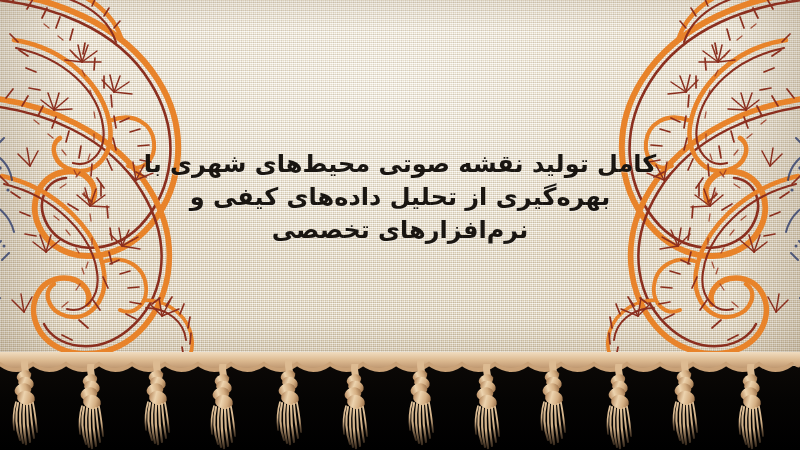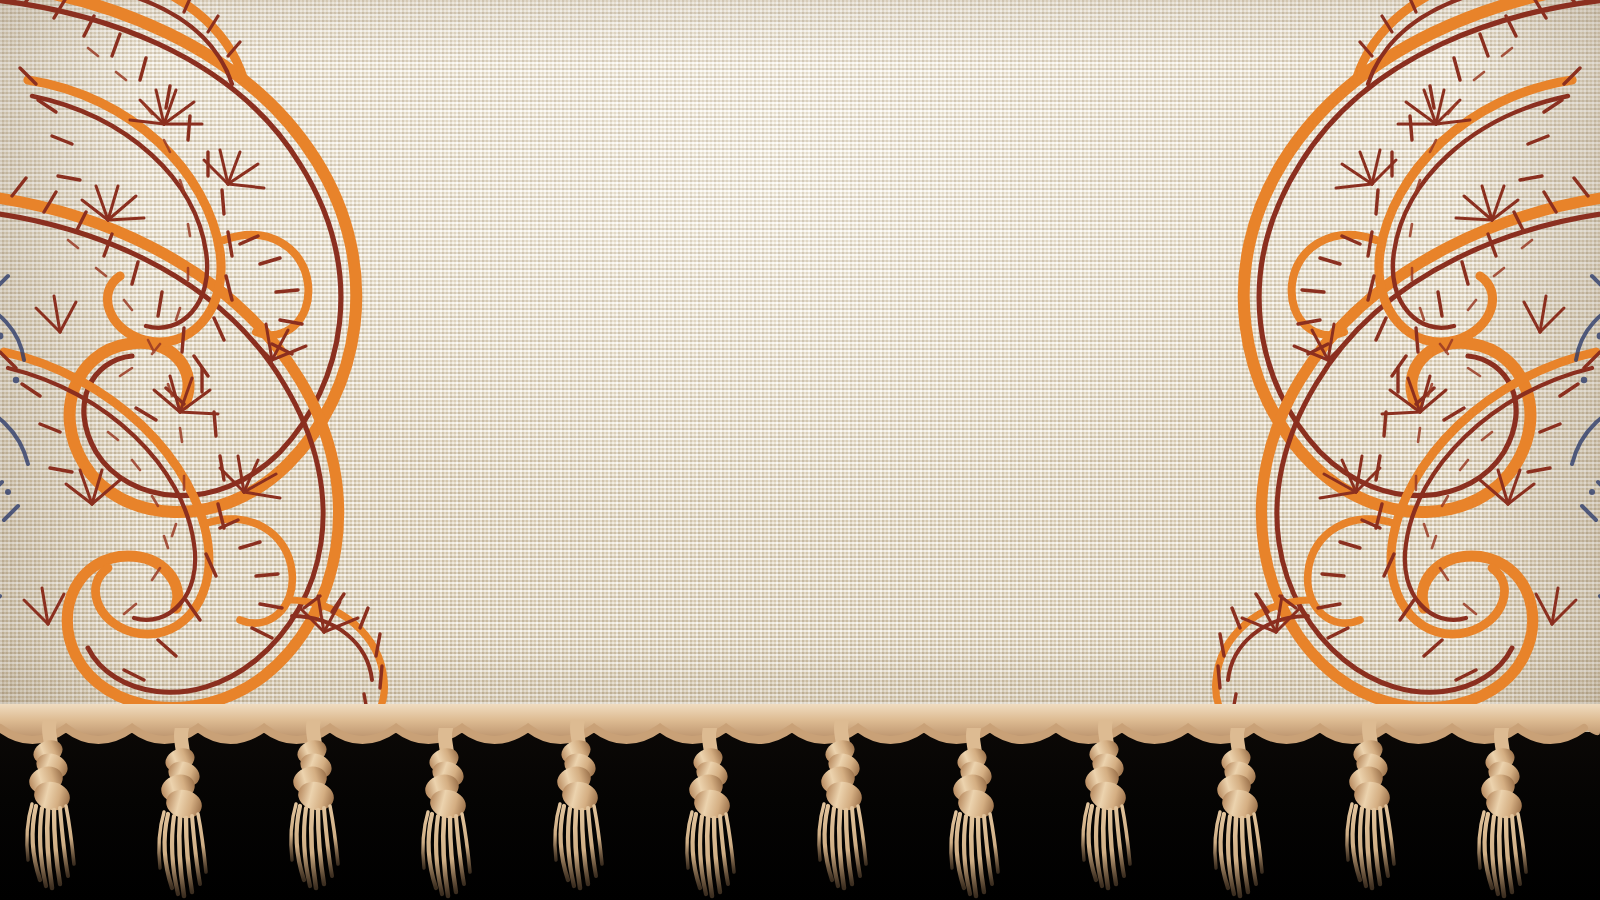--- a/index.html
+++ b/index.html
@@ -369,20 +369,25 @@
       <g>
         <path d="M60,-14 C96,-6 120,14 128,40" fill="none" stroke="#e8832a" stroke-width="4.4" stroke-linecap="round"></path>
         <path d="M58,-6 C92,2 114,18 122,42" fill="none" stroke="#8b2f1f" stroke-width="2.1" stroke-linecap="round"></path>
         <g stroke="#8b2f1f" stroke-width="1.6" stroke-linecap="round" fill="none">
           <path d="M70,-8 l4,-9 M84,-2 l4,-9 M98,6 l4,-9 M110,16 l5,-8 M120,28 l6,-7"></path>
         </g>
       </g>
     </svg>
   </div>
 
+  <div id="titleBlock">
+    <div class="tline">کامل تولید نقشه صوتی محیط‌های شهری با</div>
+    <div class="tline">بهره‌گیری از تحلیل داده‌های کیفی و</div>
+    <div class="tline">نرم‌افزارهای تخصصی</div>
+  </div>
 
   <div id="blackZone"></div>
 
   <div id="hem">
     <svg width="800" height="30" viewBox="0 0 800 30">
       <defs>
         <linearGradient id="cordG" x1="0" y1="0" x2="0" y2="1">
           <stop offset="0%" stop-color="#f0dcc0"></stop>
           <stop offset="45%" stop-color="#ddbb92"></stop>
           <stop offset="100%" stop-color="#b9906a"></stop>

